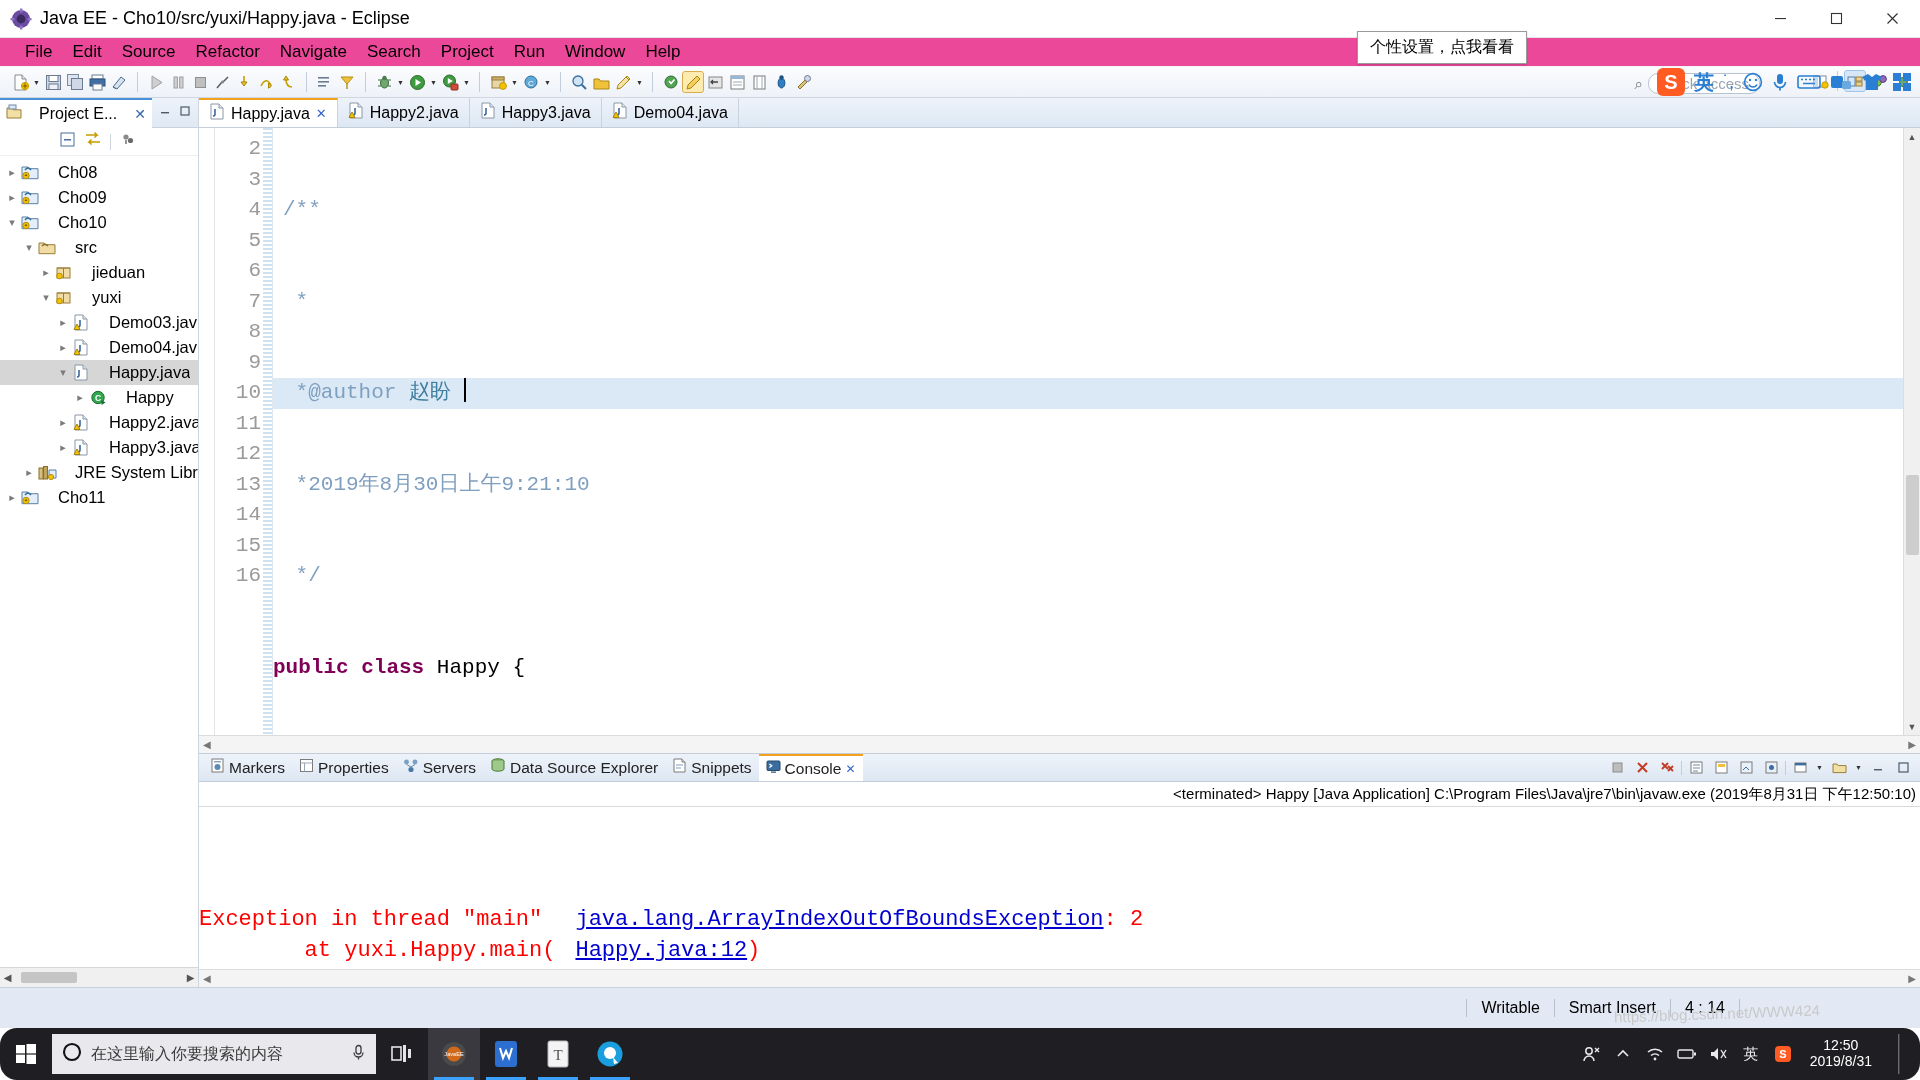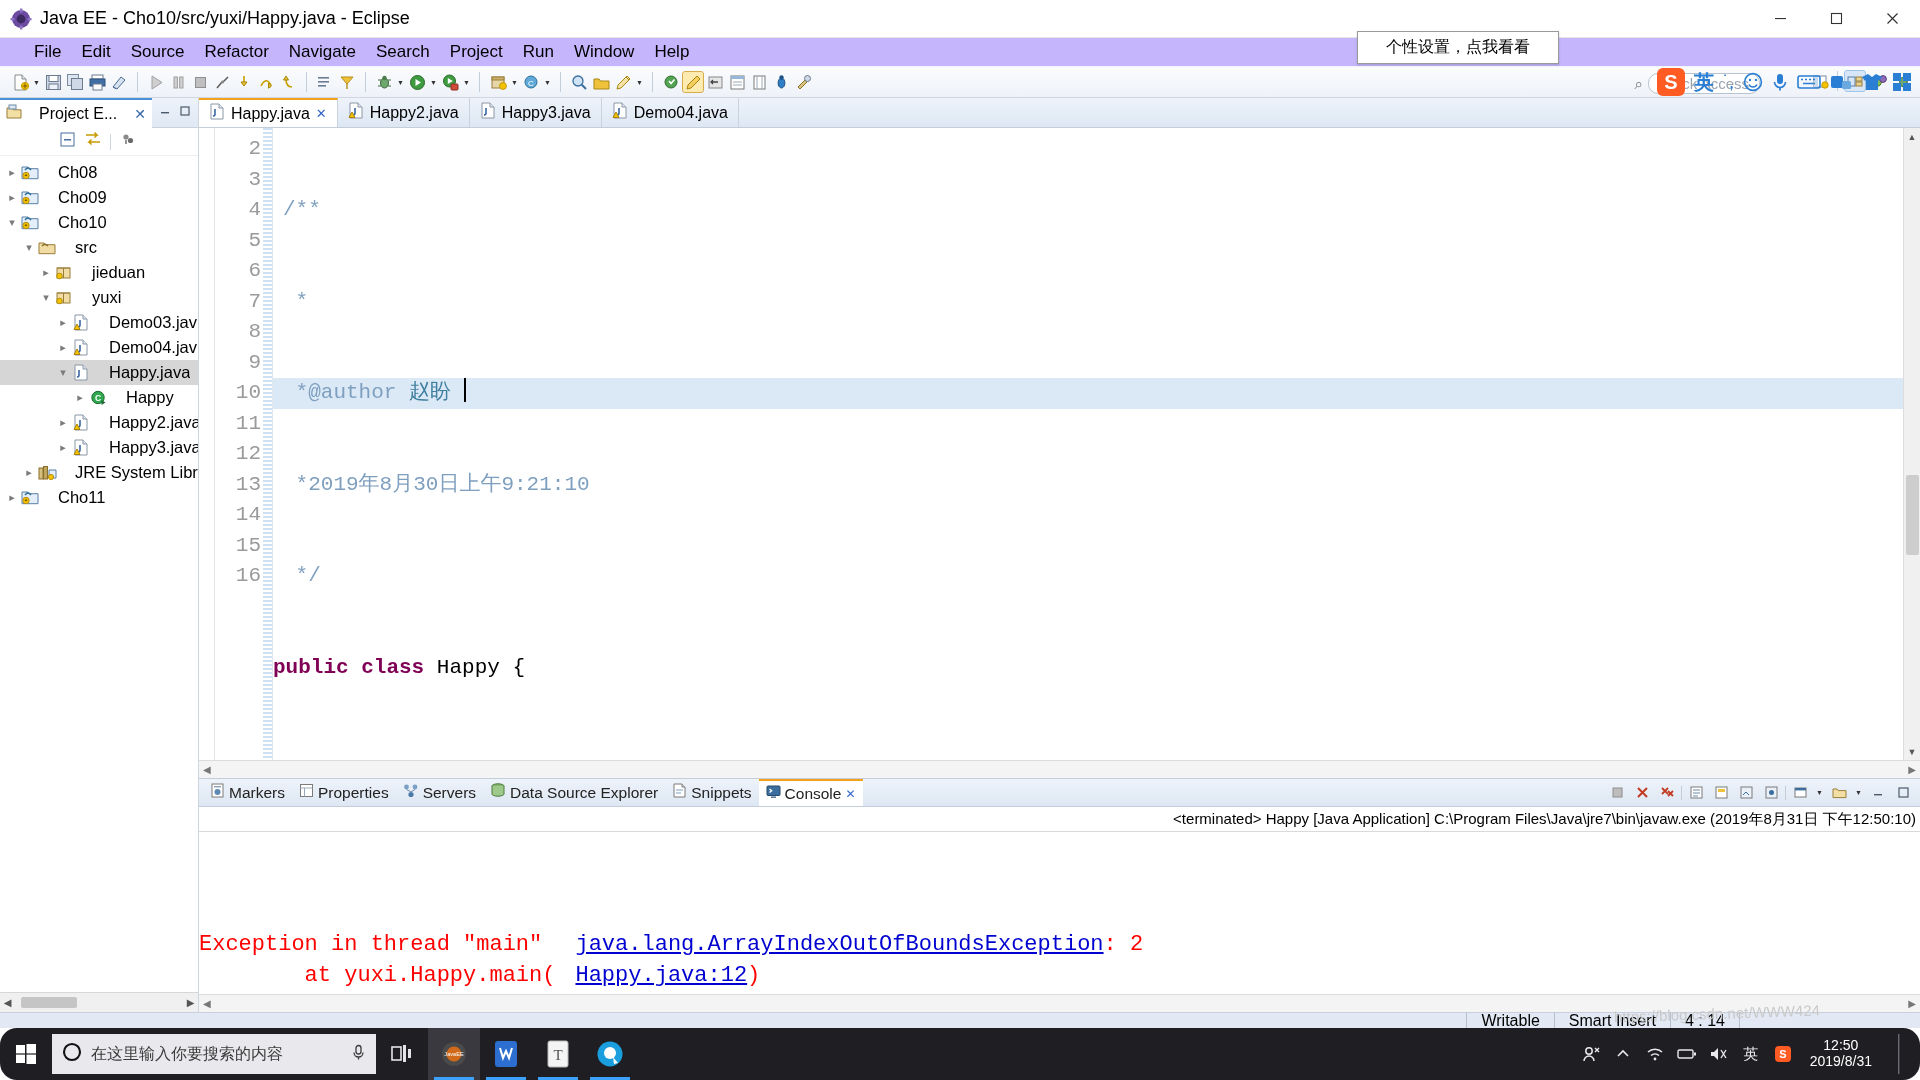--- a/index.html
+++ b/index.html
@@ -17,22 +17,22 @@
     height:38px; background:#ffffff; display:flex; align-items:center;
     border-bottom:1px solid #e6e6e6; flex:none; position:relative;
   }
   .tb-icon{ width:22px;height:22px;margin:0 8px 0 10px; flex:none; }
   .tb-title{ font-size:18px; color:#000; white-space:nowrap;}
   .tb-btns{ margin-left:auto; display:flex; height:38px;}
   .tb-btn{ width:56px;height:38px; display:flex;align-items:center;justify-content:center; color:#222;}
 
   
   .menubar{
-    height:28px; display:flex; align-items:center; background:#c4b5fd;
-    padding-left:24px; flex:none; font-size:17px;
+    height:28px; display:flex; align-items:center; background:#ec4899;
+    padding-left:15px; flex:none; font-size:17px;
   }
   .menu-item{ padding:3px 10px; color:#000; white-space:nowrap; }
 
   
   .toolbar{
     height:32px; flex:none; display:flex; align-items:center;
     background:linear-gradient(#fbfcfe,#eef2f8);
     border-top:1px solid #f2f4f7; border-bottom:1px solid #cfd7e3;
     padding-left:6px; position:relative;
   }
@@ -125,21 +125,21 @@
             border-bottom:1px solid #d9d9d9;text-align:right;}
   .cn-body{ flex:1; overflow:hidden; font-family:"Liberation Mono", monospace; font-size:22px;
             line-height:31px; padding:4px 0 0 0; white-space:pre; }
   .err{ color:#ff0000; }
   .lnk{ color:#0000d0; text-decoration:underline;margin-left:20px; }
   .cn-hscroll{ height:18px; background:#f4f4f4; border-top:1px solid #dcdcdc;
                display:flex; align-items:center; justify-content:space-between; padding:0 4px;}
   .cn-hscroll span{font-size:10px;color:#777;}
 
   
-  .statusbar{ height:16px; flex:none; display:flex; align-items:center;
+  .statusbar{ height:41px; flex:none; display:flex; align-items:center;
               background:#e3e9f4; border-top:1px solid #c8d0dd; font-size:16px; color:#000;}
   .st-sep{ width:1px; height:18px; background:#b7c0cf; }
   .st-cell{ padding:0 14px; white-space:nowrap;}
   .st-spacer{flex:1;}
 
   
   .taskbar{ height:52px; flex:none; background:#1f1f23; display:flex; align-items:center;
             position:relative;border-radius:17px; }
   .tb-start{ width:52px;height:52px; display:flex;align-items:center;justify-content:center;}
   .tb-search{ width:324px; height:40px; background:#e9e9ed; display:flex; align-items:center;
@@ -149,21 +149,21 @@
            position:relative;}
   .tb-app.active{ background:#39393f; }
   .tb-app .underline{ position:absolute; bottom:0; left:6px; right:6px; height:3px; background:#3ba3ff;}
   .tray{ margin-left:auto; display:flex; align-items:center; gap:2px; padding-right:6px;
          color:#e9e9ed; font-size:15px;}
   .tray-ic{ width:30px;height:52px;display:flex;align-items:center;justify-content:center;}
   .clock{ text-align:center; line-height:1.12; font-size:14px; color:#fff; padding:0 10px;}
 
   
   .tooltip{ position:absolute; left:1357px; top:31px; background:#fff; border:1px solid #9a9a9a;
-            padding:5px 28px; font-size:16px; color:#000; z-index:60; white-space:nowrap;
+            padding:5px 12px; font-size:16px; color:#000; z-index:60; white-space:nowrap;
             box-shadow:0 1px 2px rgba(0,0,0,.18); }
   
   .imebar{ position:absolute; right:8px; top:68px; display:flex; align-items:center; gap:9px;
            z-index:55; }
   .ime-logo{ width:28px;height:28px;background:#ff5b22;border-radius:6px;color:#fff;
              font-weight:bold;font-size:20px;display:flex;align-items:center;justify-content:center;}
   .ime-ic{ color:#2a7fd4; font-size:18px; display:flex; align-items:center;}
   .watermark{ position:absolute; right:100px; bottom:58px; font-size:15px; color:#c9c9c9;
               transform:rotate(-2deg); z-index:40;}
 </style>

